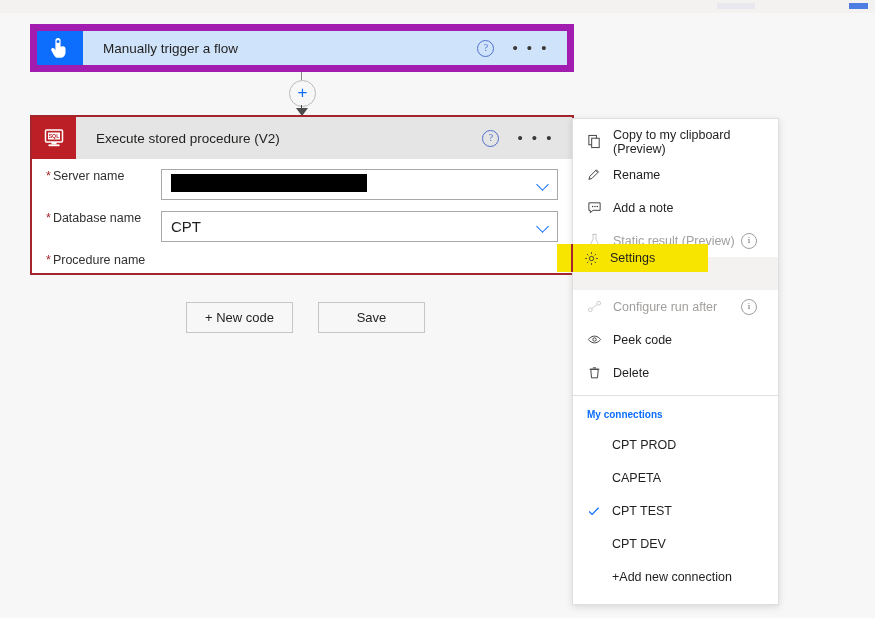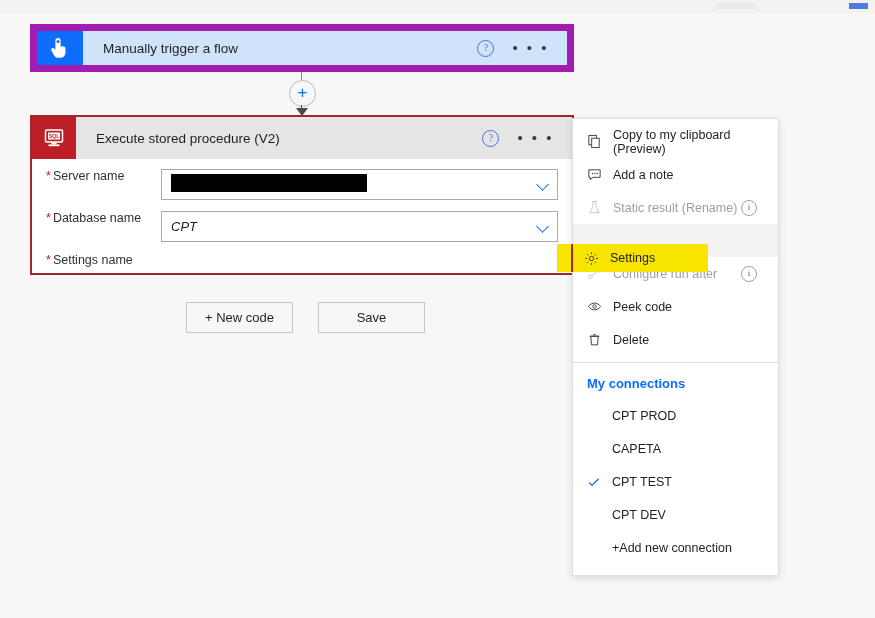--- a/index.html
+++ b/index.html
@@ -178,23 +178,22 @@
     height: 29px;
     border: 1px solid #a9a9a9;
     background: #fff;
     display: flex;
     align-items: center;
     padding: 0 6px 0 9px;
     position: relative;
   }
   .field-value {
     flex: 1 1 auto;
-    font-size: 13px;
-    color: #201f1e;
-    font-style: italic;
+    font-size: 15px;
+    color: #201f1e;
   }
   .redacted {
     display: inline-block;
     width: 196px;
     height: 18px;
     background: #000;
   }
   .chevron {
     width: 16px; height: 16px;
     flex: 0 0 16px;
@@ -275,21 +274,21 @@
     flex: 0 0 14px;
     margin-right: 13px;
   }
   #menu-divider {
     height: 1px;
     background: #e1dfdd;
     margin: 6px 0 0 0;
   }
   #connections-title {
     padding: 13px 0 8px 14px;
-    font-size: 13px;
+    font-size: 10px;
     font-weight: bold;
     color: #0d6efd;
   }
   .conn-item {
     height: 33px;
     display: flex;
     align-items: center;
     padding-left: 14px;
     font-size: 12.5px;
     color: #201f1e;
@@ -402,21 +401,21 @@
           <span class="req">*</span><span>Database name</span>
         </div>
         <div class="field-input">
           <span class="field-value">CPT</span>
           <span class="chevron"></span>
         </div>
       </div>
 
       <div class="field-row">
         <div class="field-label">
-          <span class="req">*</span><span>Settings name</span>
+          <span class="req">*</span><span>Procedure name</span>
         </div>
       </div>
 
     </div>
   </div>
 
   <div id="button-bar">
     <button class="flat-btn">+ New code</button>
     <button class="flat-btn">Save</button>
   </div>
@@ -426,41 +425,50 @@
     <div class="menu-item">
       <span class="mi-icon">
         <svg width="15" height="15" viewBox="0 0 16 16">
             <rect x="2" y="1.5" width="8" height="10" fill="none" stroke="currentColor" stroke-width="1"></rect>
             <rect x="5" y="4.5" width="8" height="10" fill="#fff" stroke="currentColor" stroke-width="1"></rect>
           </svg>
       </span>
       <span class="mi-label">Copy to my clipboard (Preview)</span>
     </div>
 
+    <div class="menu-item">
+      <span class="mi-icon">
+        <svg width="15" height="15" viewBox="0 0 16 16">
+            <path d="M2 13.2l1-3.2 7-7 2.2 2.2-7 7-3.2 1z" fill="none" stroke="currentColor" stroke-width="1"></path>
+            <path d="M9.2 3.6l2.2 2.2" stroke="currentColor" stroke-width="1"></path>
+          </svg>
+      </span>
+      <span class="mi-label">Rename</span>
+    </div>
 
     <div class="menu-item">
       <span class="mi-icon">
         <svg width="15" height="15" viewBox="0 0 16 16">
             <path d="M2 3h12v8H6.5L3.5 13.5V11H2z" fill="none" stroke="currentColor" stroke-width="1"></path>
             <circle cx="6" cy="7" r=".8" fill="currentColor"></circle>
             <circle cx="8.5" cy="7" r=".8" fill="currentColor"></circle>
             <circle cx="11" cy="7" r=".8" fill="currentColor"></circle>
           </svg>
       </span>
       <span class="mi-label">Add a note</span>
     </div>
 
     <div class="menu-item disabled">
       <span class="mi-icon">
         <svg width="15" height="15" viewBox="0 0 16 16">
             <path d="M6.5 1.5v5L3 13.5h10L9.5 6.5v-5z" fill="none" stroke="currentColor" stroke-width="1"></path>
             <path d="M5.5 1.5h5" stroke="currentColor" stroke-width="1"></path>
           </svg>
       </span>
-      <span class="mi-label">Static result (Rename)</span>
+      <span class="mi-label">Static result (Preview)</span>
       <span class="info-i">i</span>
     </div>
 
     <div class="menu-item hover">
       <span class="mi-icon"></span>
       <span class="mi-label"></span>
     </div>
 
     <div class="menu-item disabled">
       <span class="mi-icon">

